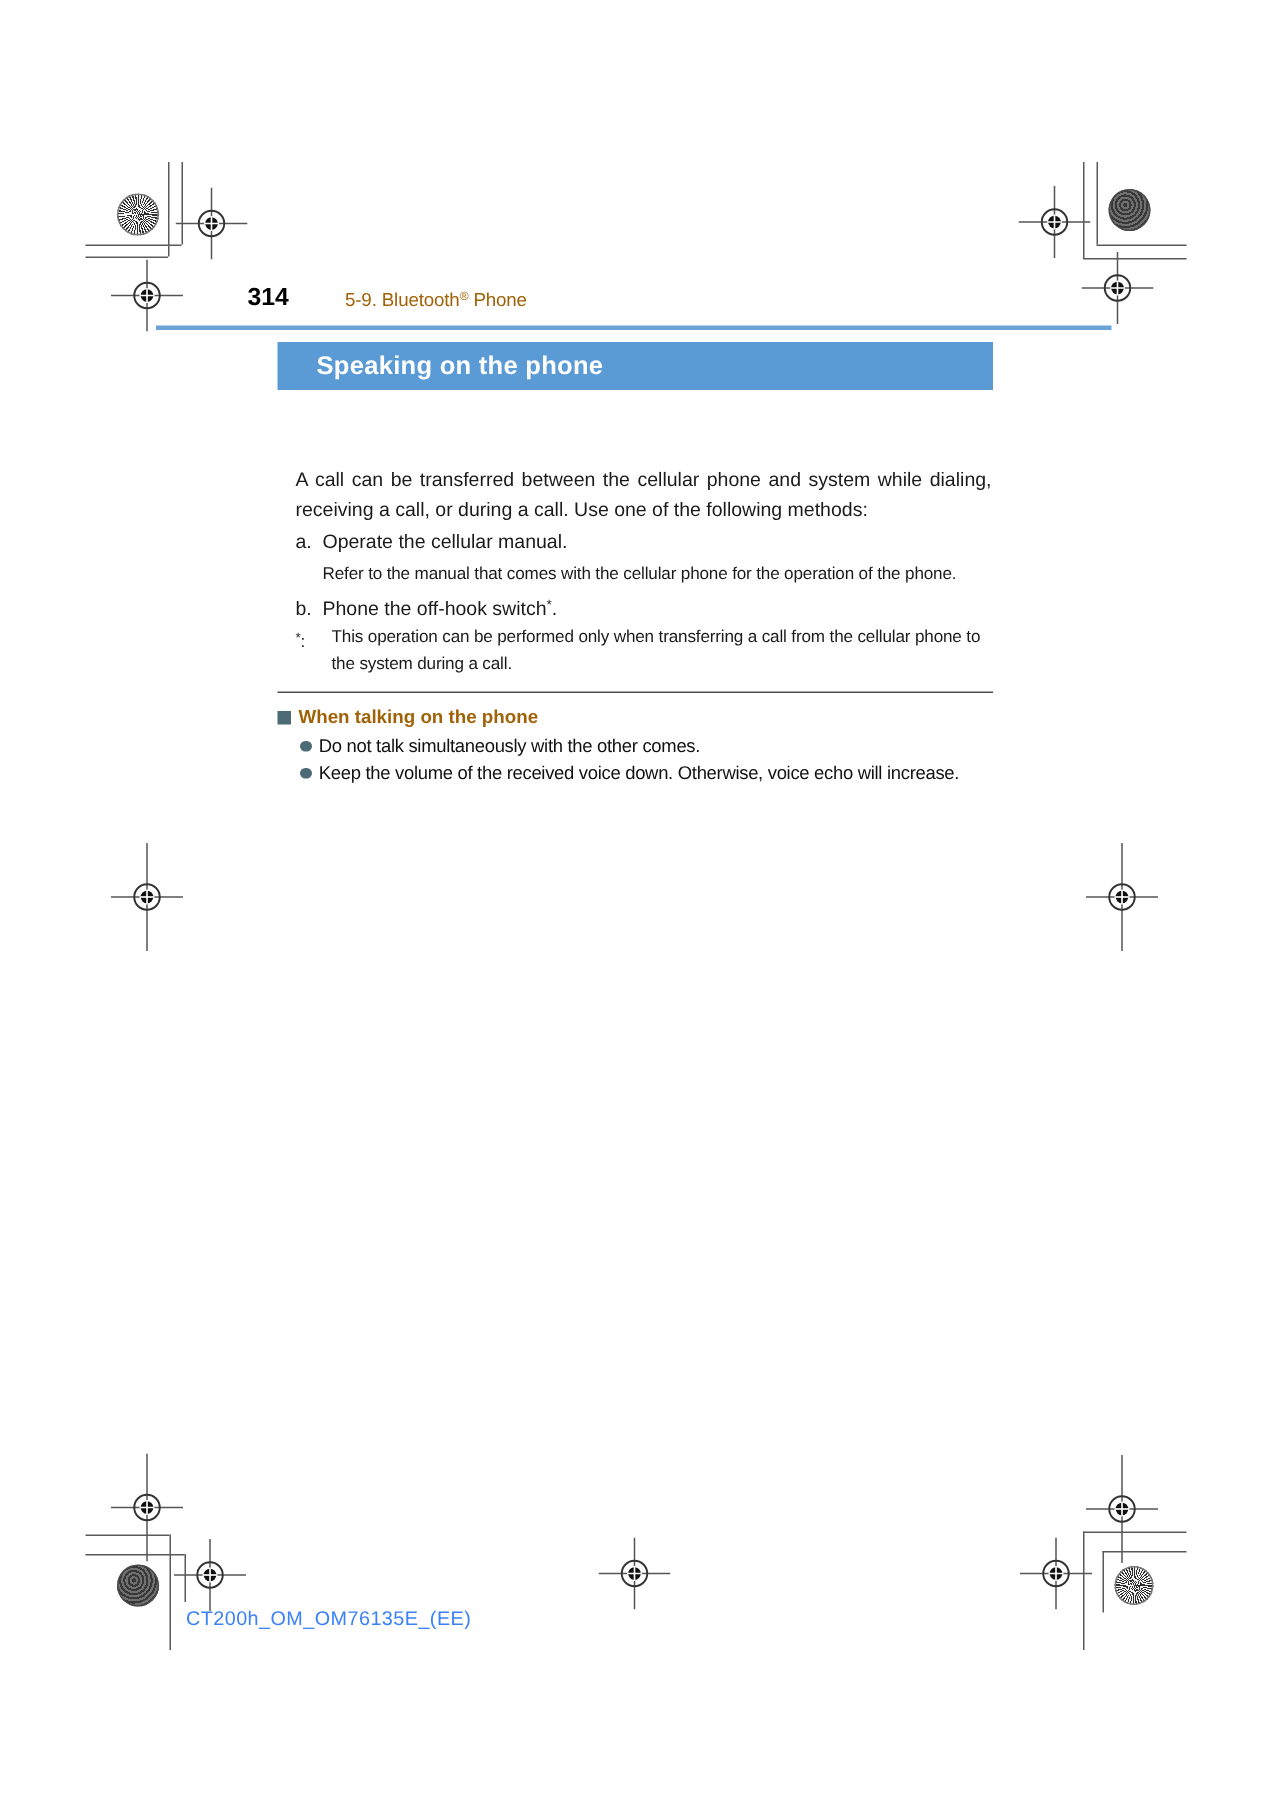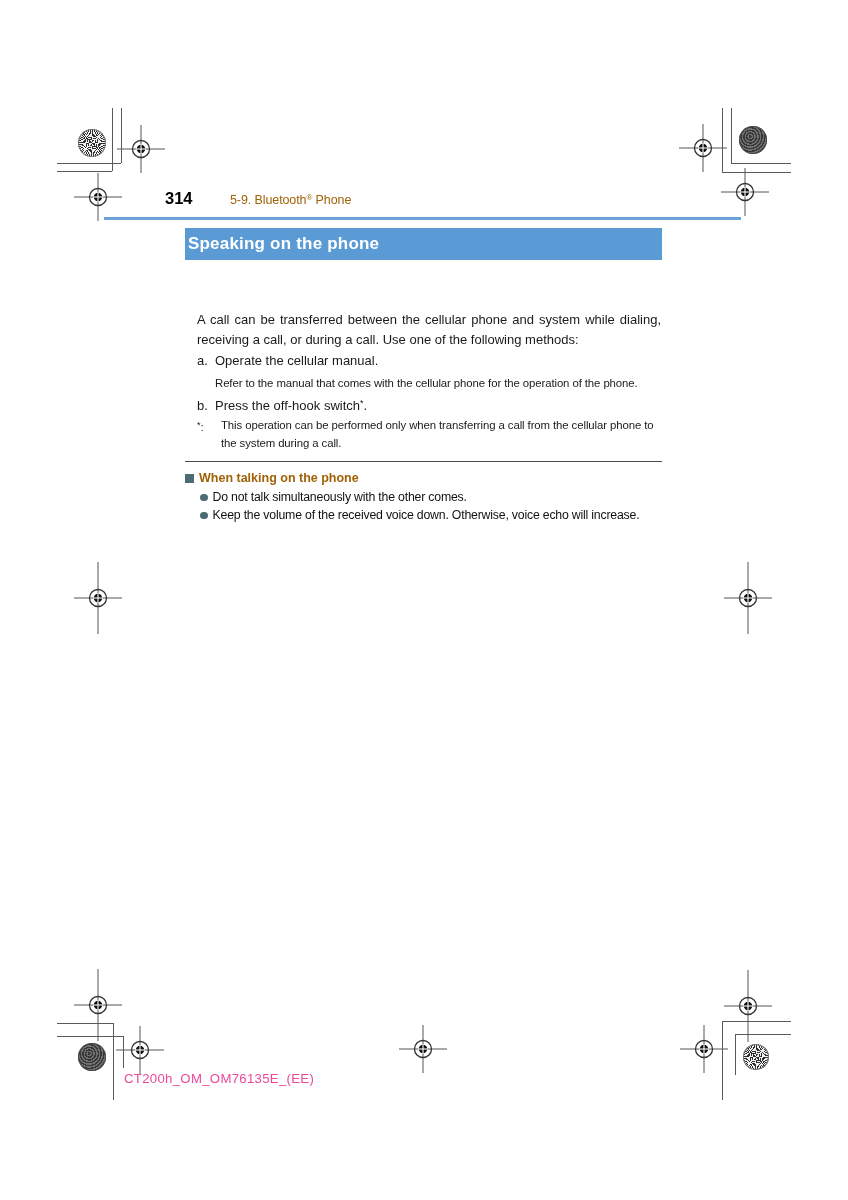--- a/index.html
+++ b/index.html
@@ -22,32 +22,32 @@
     background:repeating-radial-gradient(circle at 40% 38%,#383838 0 1.4px,#707070 1.4px 2.8px);
     box-shadow:inset 0 0 0 1px #4a4a4a;
   }
   .print-header{
     position:absolute;left:158px;top:147px;
     font-family:"DejaVu Sans Mono",monospace;font-size:9.5px;color:#222;
     white-space:pre;letter-spacing:0;
   }
   .print-footer{
     position:absolute;left:124px;top:1071px;
-    font-size:13.2px;color:#ec4899;letter-spacing:.3px;white-space:pre;
+    font-size:13.2px;color:#3b82f6;letter-spacing:.3px;white-space:pre;
   }
   
   .page-number{position:absolute;left:165px;top:189px;font-size:16.5px;font-weight:bold;color:#000;}
   .section-title{position:absolute;left:230px;top:193px;font-size:12.5px;color:#a16207;letter-spacing:-.1px;}
   .section-title sup{font-size:8px;vertical-align:4px;}
   .header-rule{position:absolute;left:104px;top:217px;width:637px;height:3px;background:#6ba3d8;}
   
   .title-band{
     position:absolute;left:185px;top:228px;width:477px;height:32px;
     background:#5b9bd5;color:#ffffff;font-size:17px;font-weight:bold;
-    line-height:32px;padding-left:3px;box-sizing:border-box;letter-spacing:.2px;
+    line-height:32px;padding-left:26px;box-sizing:border-box;letter-spacing:.2px;
   }
   .sub-band{
     position:absolute;left:185px;top:279px;width:477px;height:25px;
     background:#d3e5f6;border-left:7px solid #5b9bd5;box-sizing:border-box;
     color:#101010;font-size:13.5px;font-weight:bold;line-height:25px;padding-left:8px;
   }
   .intro{
     position:absolute;left:197px;top:310px;width:464px;
     font-size:13px;line-height:19.5px;text-align:justify;
   }
@@ -196,21 +196,21 @@
   <div class="title-band">Speaking on the phone</div>
 
   <p class="intro" style="margin:0;">A call can be transferred between the cellular phone and system while dialing, receiving a call, or during a call. Use one of the following methods:</p>
 
   <div class="method" style="top:352px;">
     <span class="marker">a.</span><span>Operate the cellular manual.</span>
   </div>
   <div class="method-note" style="top:377px;">Refer to the manual that comes with the cellular phone for the operation of the phone.</div>
 
   <div class="method" style="top:394px;">
-    <span class="marker">b.</span><span>Press the off-hook switch</span><sup>*</sup><span>.</span>
+    <span class="marker">b.</span><span>Phone the off-hook switch</span><sup>*</sup><span>.</span>
   </div>
 
   <div class="footnote">
     <span class="fn-marker"><sup>*</sup><span>:</span></span>
     <span class="fn-text">This operation can be performed only when transferring a call from the cellular phone to the system during a call.</span>
   </div>
 
   <div class="rule"></div>
 
   <div class="notice-head">

